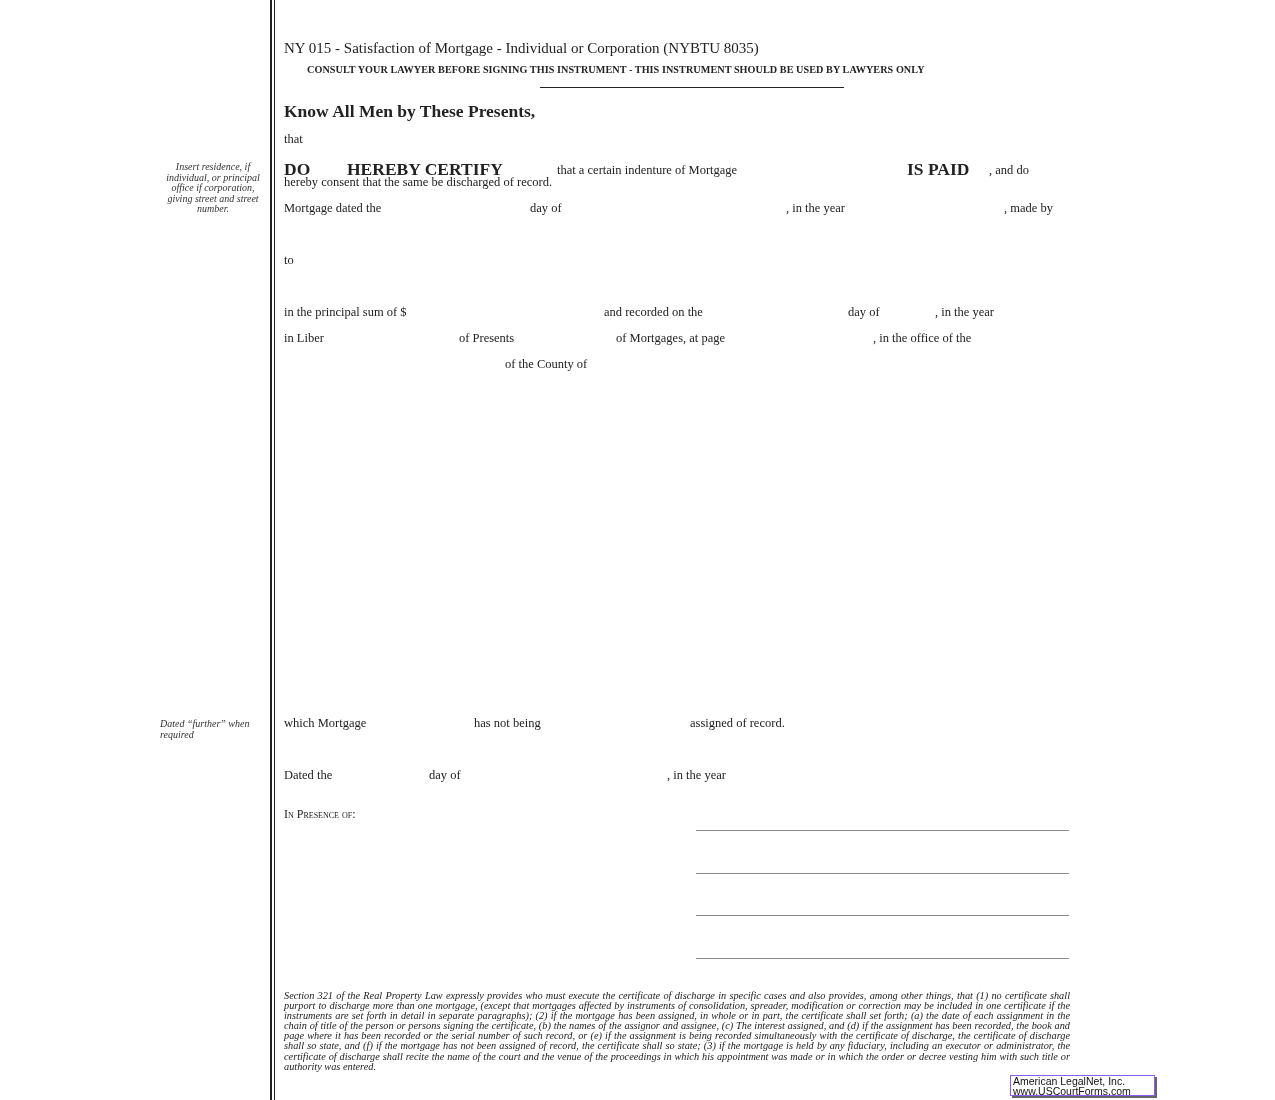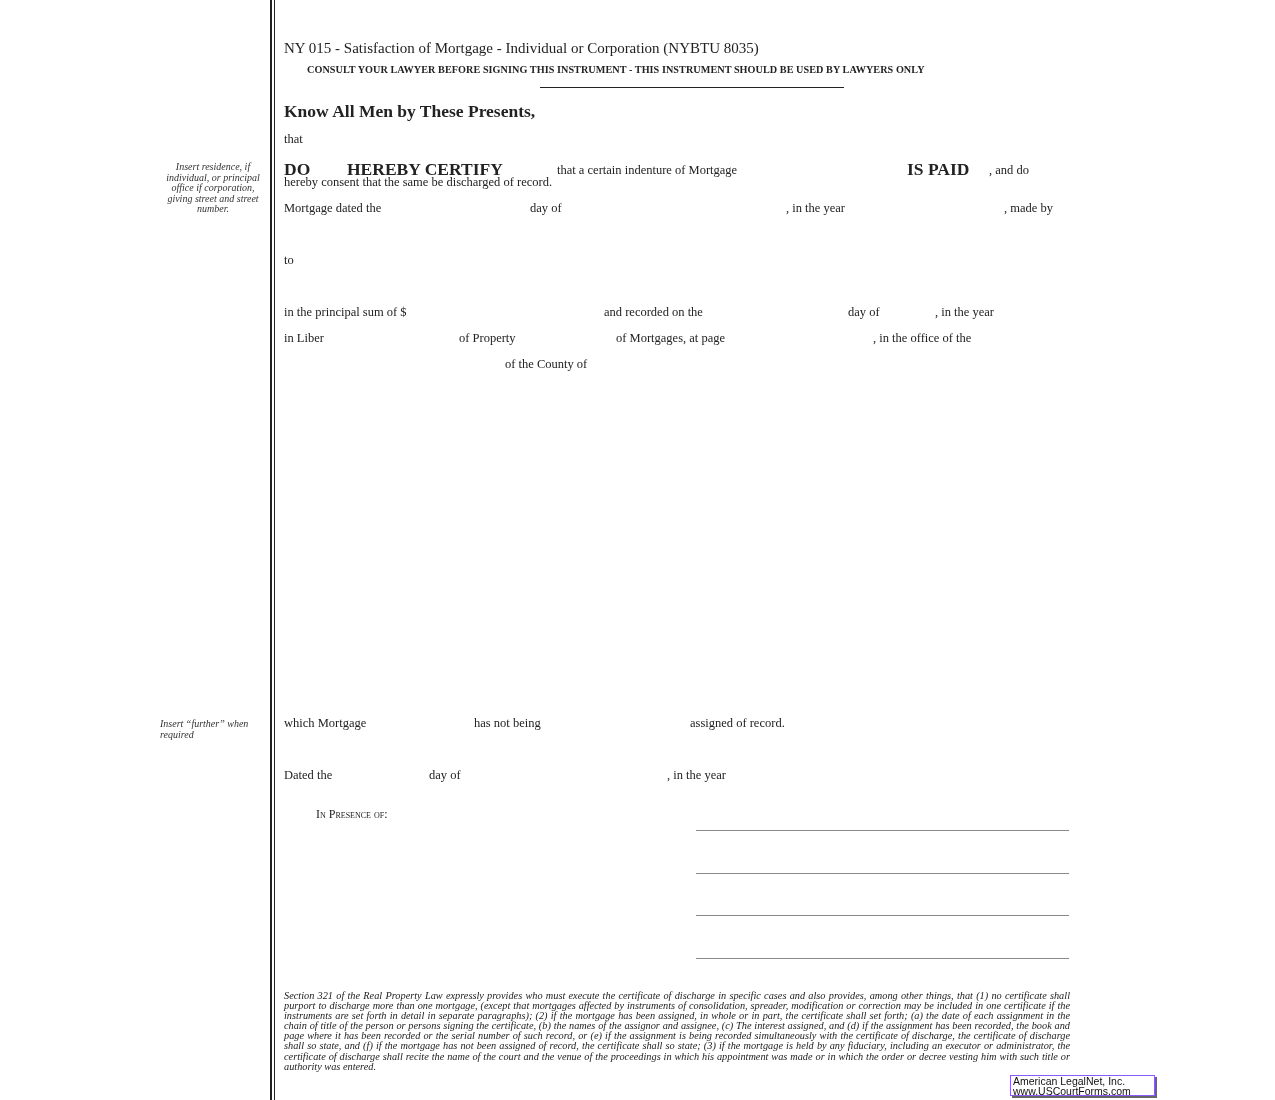--- a/index.html
+++ b/index.html
@@ -8,21 +8,21 @@
   .rule-a { position:absolute; left:270px; top:0; width:2px; height:1100px; background:#222; }
   .rule-b { position:absolute; left:274px; top:0; width:1px; height:1100px; background:#222; }
   .side-note { position:absolute; font-style:italic; font-size:10px; line-height:10.5px; text-align:center; color:#333; white-space:normal; }
   .t12 { font-size:12.5px; }
   .hdr { font-size:15px; }
   .consult { font-size:10.2px; font-weight:bold; letter-spacing:0.05px; }
   .title { font-size:17.5px; font-weight:bold; }
   .big { font-size:17.5px; font-weight:bold; }
   .sig-line { position:absolute; left:696px; width:373px; height:1px; background:#888; }
   .footnote { position:absolute; left:284px; top:991px; width:786px; font-style:italic; font-size:10.3px; line-height:10.1px; text-align:justify; color:#222; }
-  .smallcaps { font-variant:small-caps;margin-left:32px; }
+  .smallcaps { font-variant:small-caps; }
   .brand { position:absolute; left:1010px; top:1075px; width:145px; height:21px; border:1px solid #8b5cf6; box-shadow:2px 2px 0 #666; font-family:"Liberation Sans", sans-serif; font-size:10.5px; line-height:9.5px; padding:1px 0 0 2px; box-sizing:border-box; color:#111; }
 </style>
 </head>
 <body>
 
 <div class="rule-a"></div>
 <div class="rule-b"></div>
 
 <div class="abs hdr" style="left:284px;top:40px;">NY 015 - Satisfaction of Mortgage - Individual or Corporation (NYBTU 8035)</div>
 <div class="abs consult" style="left:284px;top:64px;margin-left:23px;">CONSULT YOUR LAWYER BEFORE SIGNING THIS INSTRUMENT - THIS INSTRUMENT SHOULD BE USED BY LAWYERS ONLY</div>
@@ -47,27 +47,27 @@
 <div class="abs t12" style="left:1004px;top:201px;">, made by</div>
 
 <div class="abs t12" style="left:284px;top:253px;">to</div>
 
 <div class="abs t12" style="left:284px;top:305px;">in the principal sum of $</div>
 <div class="abs t12" style="left:604px;top:305px;">and recorded on the</div>
 <div class="abs t12" style="left:848px;top:305px;">day of</div>
 <div class="abs t12" style="left:935px;top:305px;">, in the year</div>
 
 <div class="abs t12" style="left:284px;top:331px;">in Liber</div>
-<div class="abs t12" style="left:459px;top:331px;">of Property</div>
+<div class="abs t12" style="left:459px;top:331px;">of Presents</div>
 <div class="abs t12" style="left:616px;top:331px;">of Mortgages, at page</div>
 <div class="abs t12" style="left:873px;top:331px;">, in the office of the</div>
 
 <div class="abs t12" style="left:505px;top:357px;">of the County of</div>
 
-<div class="side-note" style="left:160px;top:719px;width:96px;text-align:left;">Insert “further” when required</div>
+<div class="side-note" style="left:160px;top:719px;width:96px;text-align:left;">Dated “further” when required</div>
 
 <div class="abs t12" style="left:284px;top:716px;">which Mortgage</div>
 <div class="abs t12" style="left:474px;top:716px;">has not being</div>
 <div class="abs t12" style="left:690px;top:716px;">assigned of record.</div>
 
 <div class="abs t12" style="left:284px;top:768px;">Dated the</div>
 <div class="abs t12" style="left:429px;top:768px;">day of</div>
 <div class="abs t12" style="left:667px;top:768px;">, in the year</div>
 
 <div class="abs smallcaps" style="left:284px;top:807px;font-size:12px;">In Presence of:</div>

